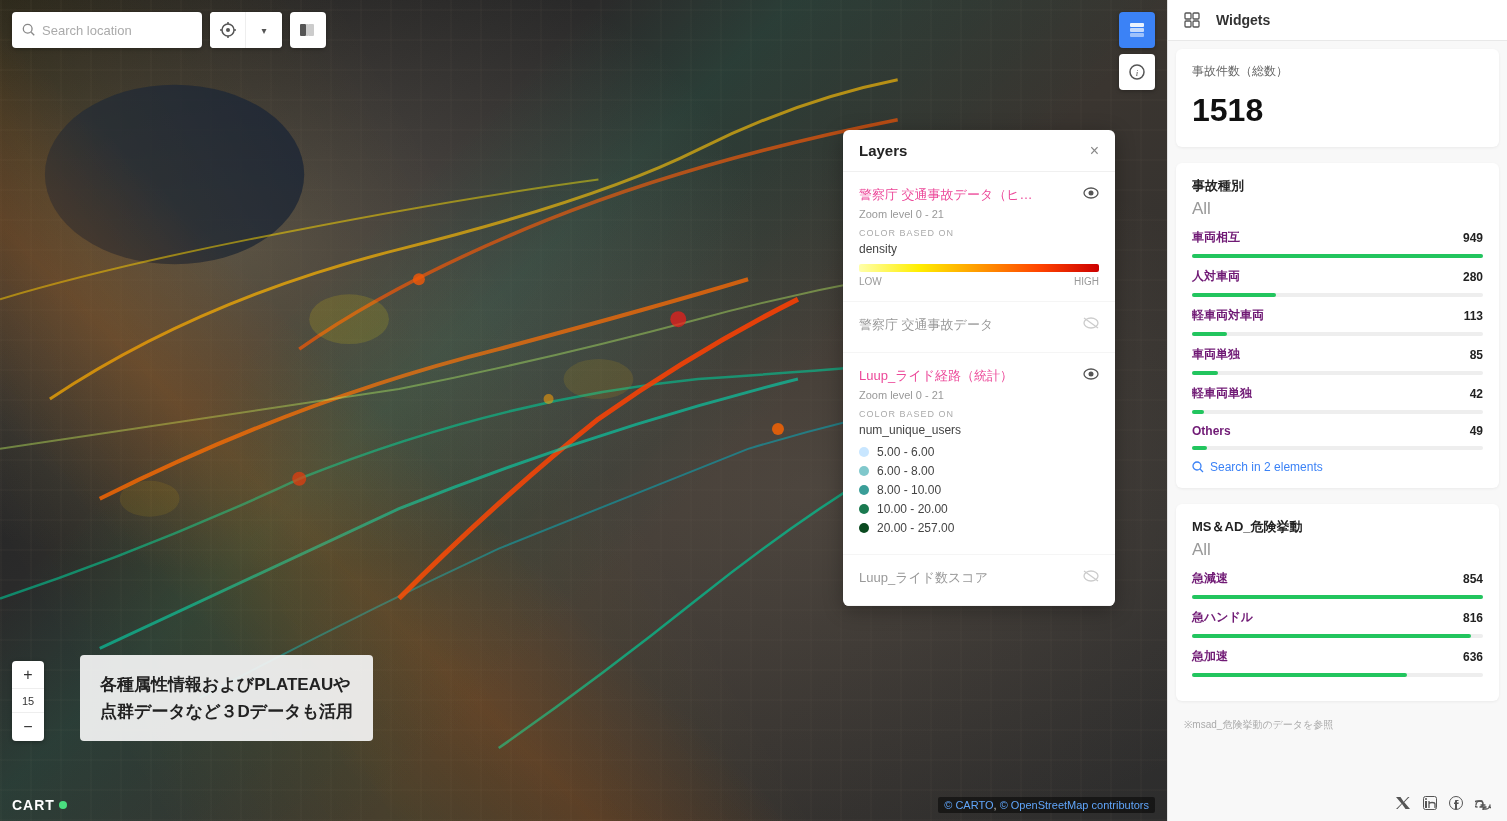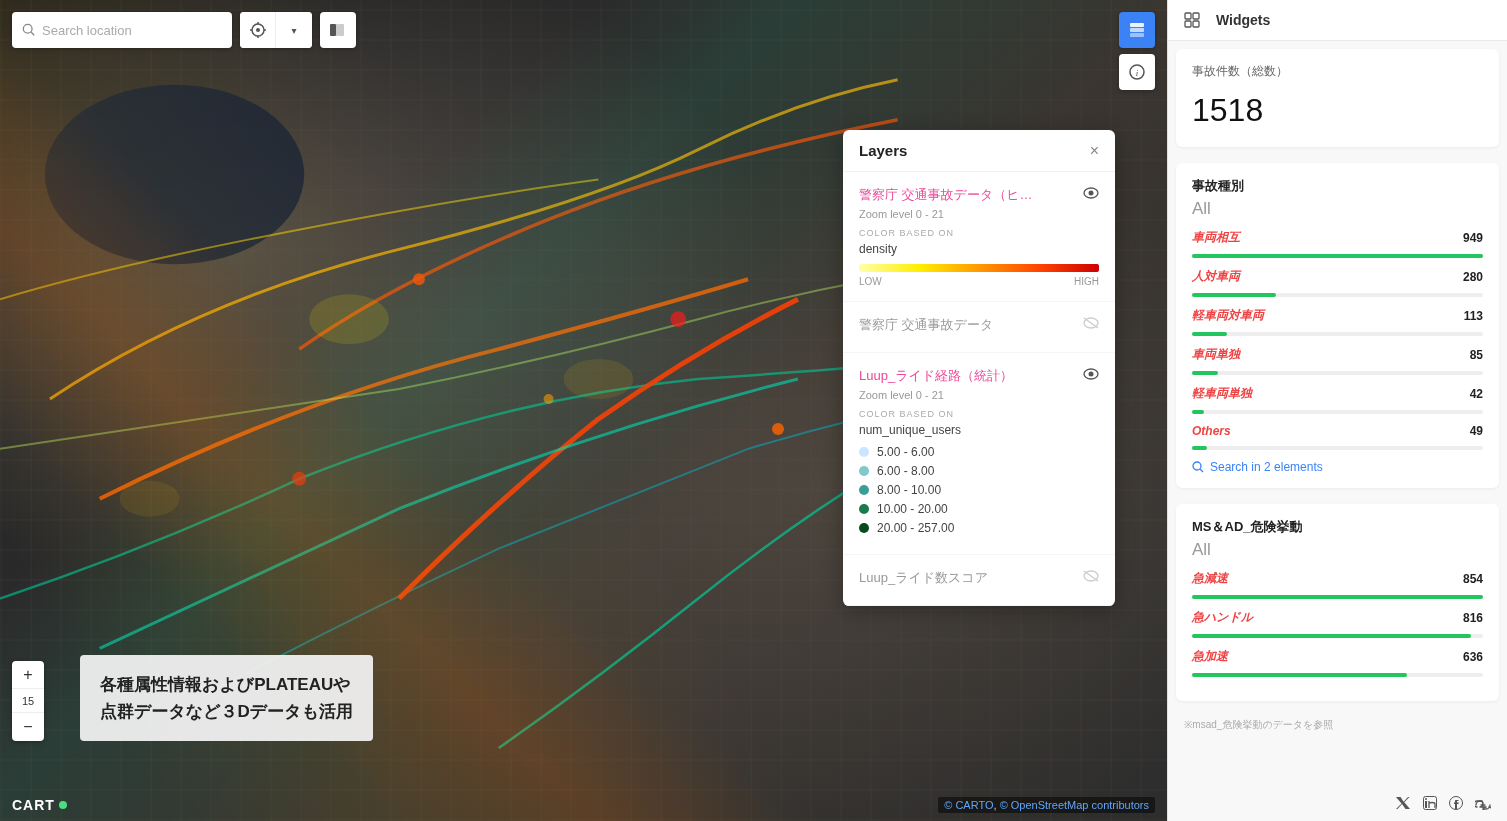--- a/index.html
+++ b/index.html
@@ -55,21 +55,21 @@
       z-index: 10;
     }
 
     .search-box {
       display: flex;
       align-items: center;
       background: white;
       border-radius: 4px;
       padding: 6px 10px;
       gap: 6px;
-      width: 220px;
+      width: 190px;
       height: 36px;
       box-shadow: 0 1px 4px rgba(0,0,0,0.3);
     }
 
     .search-icon-svg {
       width: 14px;
       height: 14px;
       color: #888;
     }
 
@@ -411,21 +411,21 @@
     }
 
     .widget-title {
       font-size: 12px;
       color: #666;
       margin-bottom: 12px;
     }
 
     .widget-big-number {
       font-size: 32px;
-      font-weight: 400;
+      font-weight: 700;
       color: #111;
       margin-bottom: 4px;
     }
 
     .widget-section-title {
       font-size: 13px;
       font-weight: 600;
       color: #222;
       margin-bottom: 4px;
     }
@@ -439,22 +439,21 @@
     .stat-row {
       display: flex;
       justify-content: space-between;
       align-items: center;
       margin-bottom: 8px;
     }
 
     .stat-label {
       font-size: 12px;
       font-weight: 600;
-      color: #ef4444;
-      font-style: italic;
+      color: #701a75;
     }
 
     .stat-value {
       font-size: 12px;
       font-weight: 600;
       color: #222;
     }
 
     .stat-bar-container {
       height: 4px;

